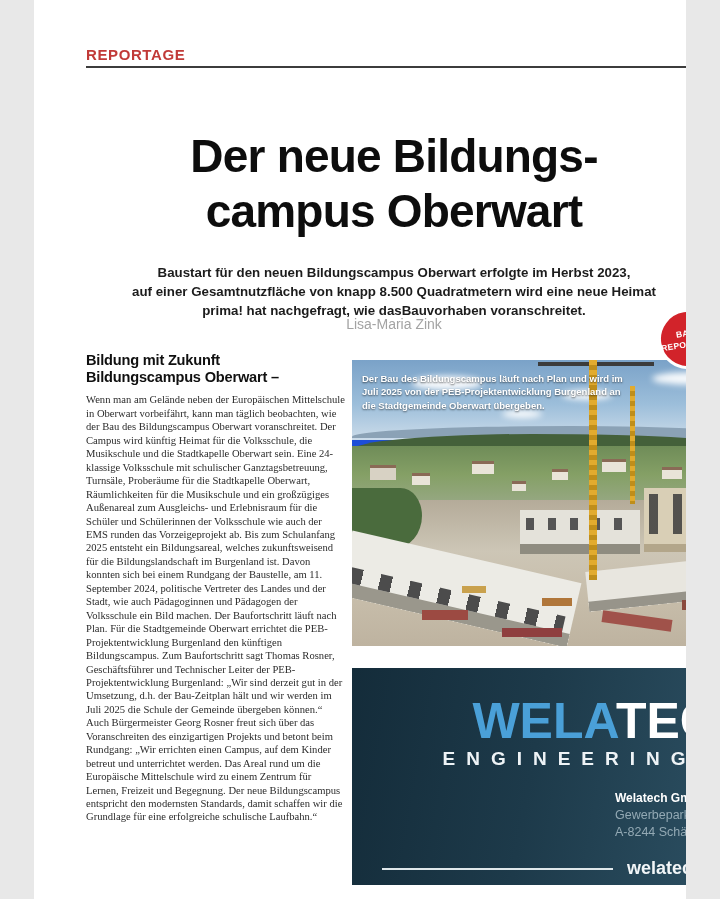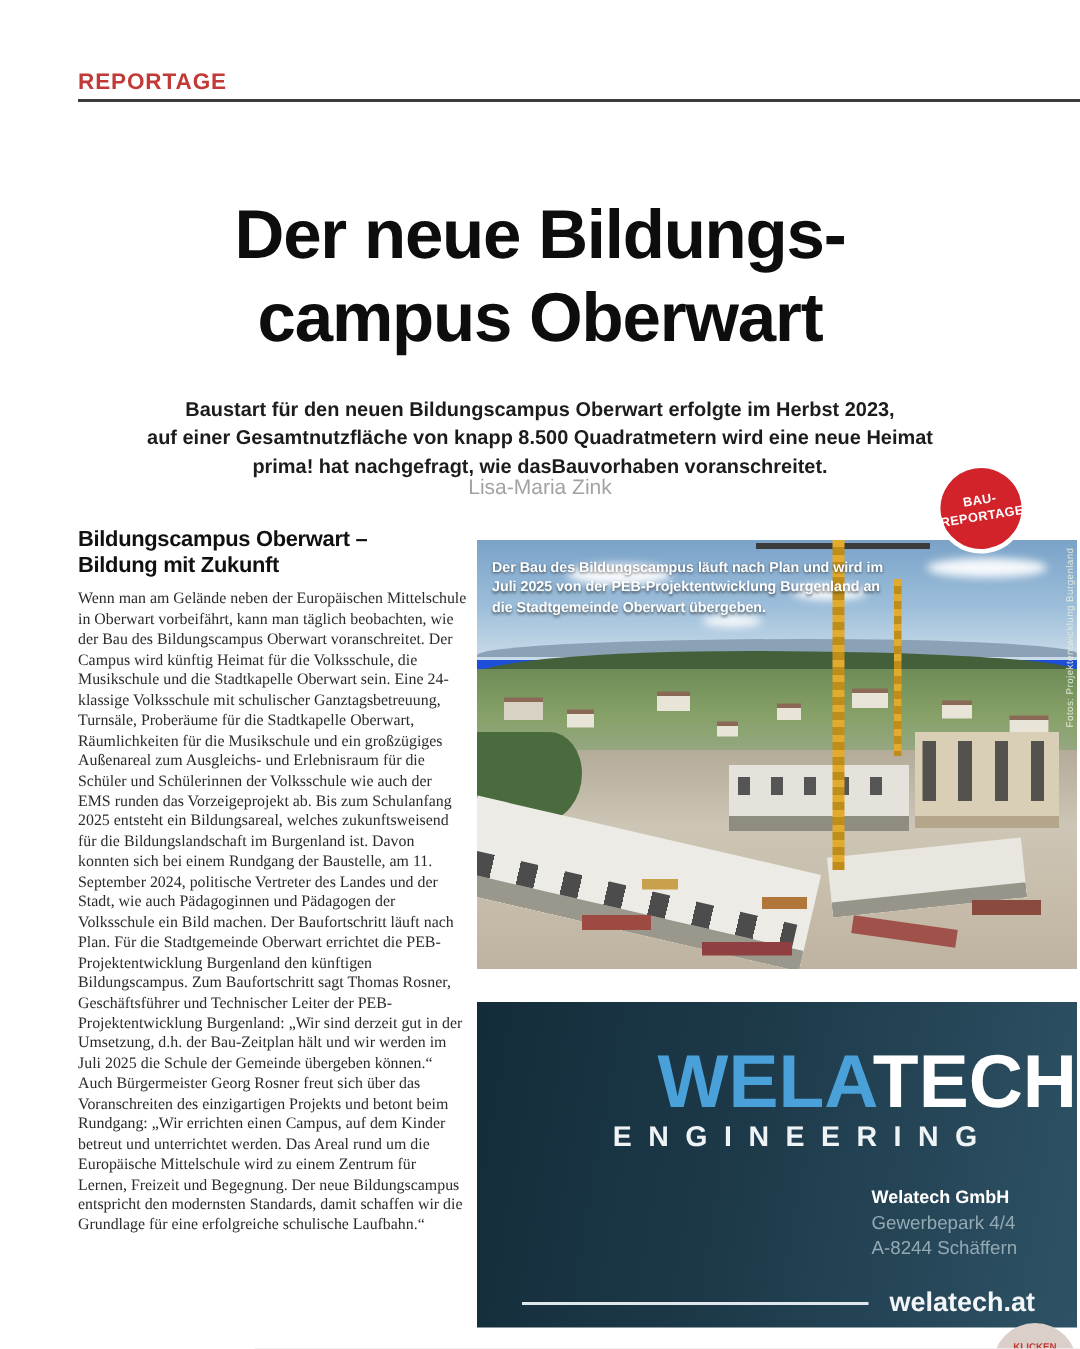--- a/index.html
+++ b/index.html
@@ -1,16 +1,16 @@
 <!DOCTYPE html>
 <html><head>
 <meta charset="utf-8">
 <style>
   html,body{margin:0;padding:0;background:#e8e8e8;}
-  .page{position:relative;width:720px;height:899px;background:#ffffff;overflow:hidden;
+  .page{position:relative;width:652px;height:899px;background:#ffffff;overflow:hidden;
         font-family:"Liberation Sans", sans-serif;margin:0 auto;text-decoration:underline;}
 
   
   .kicker{position:absolute;left:52px;top:46px;color:#c13a38;font-size:15px;font-weight:bold;letter-spacing:0.6px;}
   .header-rule{position:absolute;left:52px;top:66px;width:668px;height:2px;background:#3c3c3c;}
 
   
   .headline{position:absolute;left:0;top:98px;width:720px;text-align:center;color:#0d0d0d;
             font-size:46px;font-weight:800;line-height:1.2;letter-spacing:-0.8px;}
   .headline span{display:block;}
@@ -135,22 +135,22 @@
 
   <div class="author">Lisa-Maria Zink</div>
 
   <div class="badge">
     <span>BAU-</span>
     <span>REPORTAGE</span>
   </div>
 
   <div class="article">
     <h2>
+      <span>Bildung mit Zukunft</span>
       <span>Bildungscampus Oberwart –</span>
-      <span>Bildung mit Zukunft</span>
     </h2>
     <div class="body">Wenn man am Gelände neben der Europäischen Mittelschule in Oberwart vorbeifährt, kann man täglich beobachten, wie der Bau des Bildungscampus Oberwart voranschreitet. Der Campus wird künftig Heimat für die Volksschule, die Musikschule und die Stadtkapelle Oberwart sein. Eine 24-klassige Volksschule mit schulischer Ganztagsbetreuung, Turnsäle, Proberäume für die Stadtkapelle Oberwart, Räumlichkeiten für die Musikschule und ein großzügiges Außenareal zum Ausgleichs- und Erlebnisraum für die Schüler und Schülerinnen der Volksschule wie auch der EMS runden das Vorzeigeprojekt ab. Bis zum Schulanfang 2025 entsteht ein Bildungsareal, welches zukunftsweisend für die Bildungslandschaft im Burgenland ist. Davon konnten sich bei einem Rundgang der Baustelle, am 11. September 2024, politische Vertreter des Landes und der Stadt, wie auch Pädagoginnen und Pädagogen der Volksschule ein Bild machen. Der Baufortschritt läuft nach Plan. Für die Stadtgemeinde Oberwart errichtet die PEB-Projektentwicklung Burgenland den künftigen Bildungscampus. Zum Baufortschritt sagt Thomas Rosner, Geschäftsführer und Technischer Leiter der PEB- Projektentwicklung Burgenland: „Wir sind derzeit gut in der Umsetzung, d.h. der Bau-Zeitplan hält und wir werden im Juli 2025 die Schule der Gemeinde übergeben können.“ Auch Bürgermeister Georg Rosner freut sich über das Voranschreiten des einzigartigen Projekts und betont beim Rundgang: „Wir errichten einen Campus, auf dem Kinder betreut und unterrichtet werden. Das Areal rund um die Europäische Mittelschule wird zu einem Zentrum für Lernen, Freizeit und Begegnung. Der neue Bildungscampus entspricht den modernsten Standards, damit schaffen wir die Grundlage für eine erfolgreiche schulische Laufbahn.“</div>
   </div>
 
   <div class="photo">
     <div class="ph-sky"></div>
     <div class="ph-cloud c1"></div>
     <div class="ph-cloud c2"></div>
     <div class="ph-cloud c3"></div>
     <div class="ph-cloud c4"></div>

